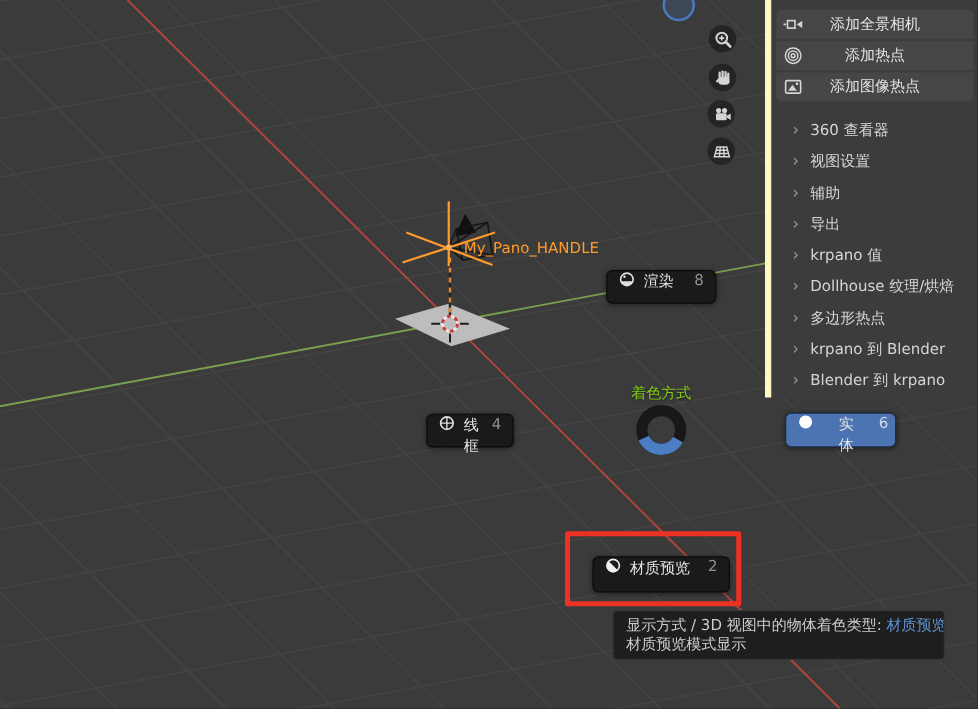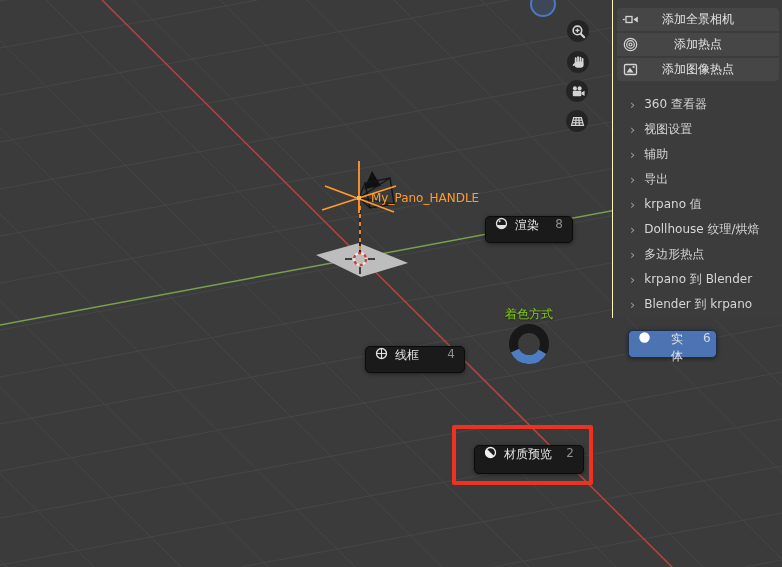--- a/index.html
+++ b/index.html
@@ -24,21 +24,21 @@
     background:#1a1a1a; border:1px solid #0b0b0b; border-radius:5px;
     padding:0 9px; color:#e5e5e5; font-size:12px;
     box-shadow:0 1px 4px rgba(0,0,0,.45);
   }
   .pie-item .key { margin-left:auto; color:#8f8f8f; }
   .pie-item.selected { background:#4d74b2; border-color:#1d2c47;gap:20px; }
   .pie-item.selected .key { color:#cdd9ed; }
   .pie-item svg { flex:0 0 auto; }
 
   #pie-render   { left:485px; top:216px; width:88px;  height:27px; }
-  #pie-wire     { left:341px; top:346px; width:100px;  height:27px;margin-left:24px; }
+  #pie-wire     { left:341px; top:331px; width:70px;  height:27px; }
   #pie-solid    { left:628px; top:330px; width:89px;  height:28px; }
   #pie-material { left:474px; top:445px; width:110px; height:29px; }
 
   #pie-title {
     position:absolute; left:479px; top:306px; width:100px;
     text-align:center; font-size:12px; color:#84cc16;
     text-shadow:0 1px 2px rgba(0,0,0,.6);
   }
   #pie-ring { position:absolute; left:506px; top:321px; }
 
@@ -53,21 +53,21 @@
     position:absolute; left:490px; top:488px; width:266px; height:40px;
     background:#1e1e1e; border:1px solid #353535; border-radius:4px;
     padding:4px 10px; font-size:12px; line-height:15px; color:#cdcdcd;
     white-space:nowrap; overflow:hidden;
   }
   #tooltip .hl { color:#5f94d4; }
 
   
   #sidebar {
     position:absolute; right:0; top:0; width:170px; height:318px;
-    background:#3c3c3c; border-left:1px solid #fef9c3;
+    background:#3c3c3c; border-left:5px solid #fef9c3;
   }
   #sidebar-buttons { position:absolute; left:4px; right:3px; top:8px; }
   .sb-btn {
     position:relative; height:23px; margin-bottom:2px; background:#464646;
     color:#e4e4e4; font-size:12px; text-align:center; line-height:23px;
     cursor:default;
   }
   .sb-btn:first-child { border-radius:4px 4px 0 0; }
   .sb-btn:last-child  { border-radius:0 0 4px 4px; }
   .sb-btn .ic { position:absolute; left:5px; top:3px; }
@@ -246,20 +246,24 @@
     <svg width="13" height="13" viewBox="0 0 13 13">
       <circle cx="6.5" cy="6.5" r="5" fill="none" stroke="#f0f0f0" stroke-width="1.3"></circle>
       <path d="M2.96,2.96 A5,5 0 0 0 10.04,10.04 Z" fill="#f0f0f0"></path>
     </svg>
     <span>材质预览</span>
     <span class="key">2</span>
   </div>
 
   <div id="annotation-box"></div>
 
+  <div id="tooltip">
+    <div><span>显示方式 / 3D 视图中的物体着色类型: </span><span class="hl">材质预览</span></div>
+    <div>材质预览模式显示</div>
+  </div>
 
   <div id="sidebar">
     <div id="sidebar-buttons">
 
       <div class="sb-btn">
         <span class="ic">
           <svg width="17" height="17" viewBox="0 0 17 17">
             <line x1="0.8" y1="8.5" x2="2.8" y2="8.5" stroke="#d5d5d5" stroke-width="1.3"></line>
             <rect x="4" y="5.5" width="6" height="6" fill="none" stroke="#d5d5d5" stroke-width="1.3"></rect>
             <polygon points="15.8,5.6 11.4,8.5 15.8,11.4" fill="#d5d5d5"></polygon>

